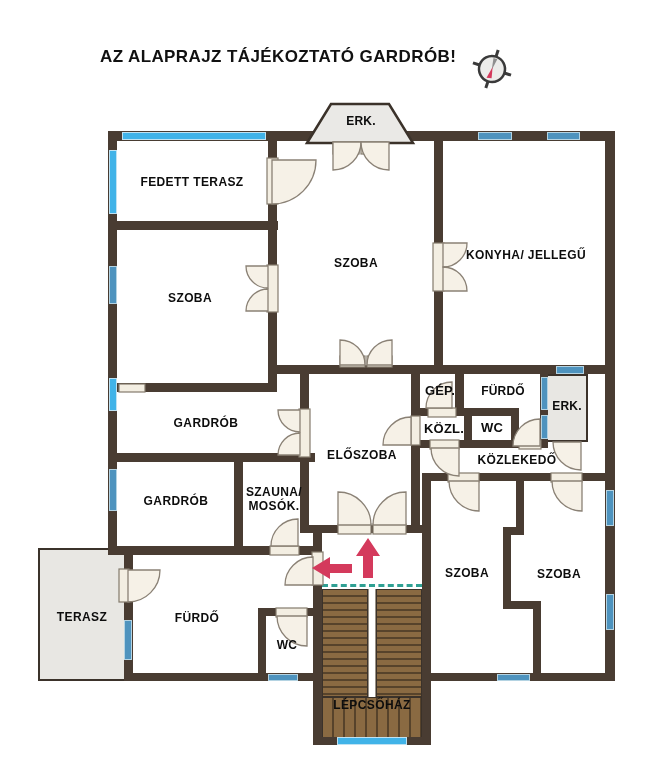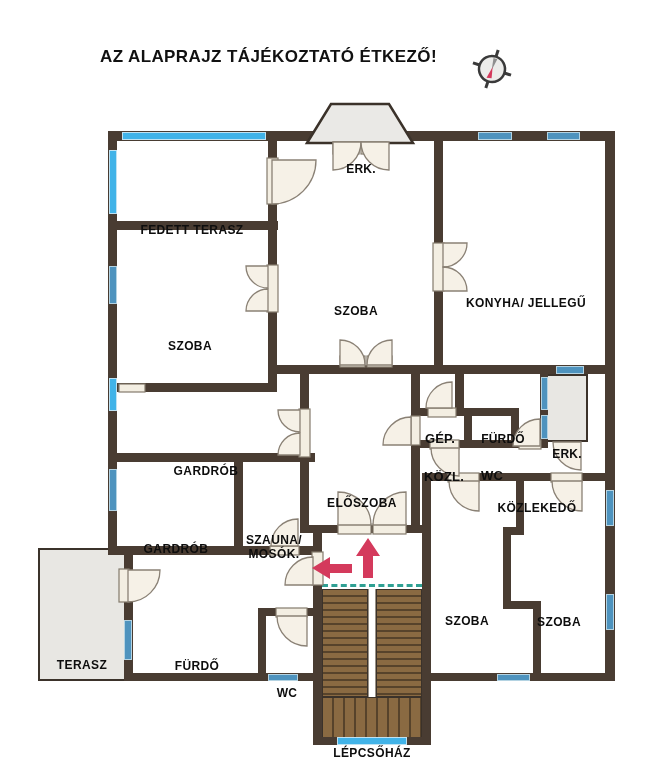--- a/index.html
+++ b/index.html
@@ -4,40 +4,40 @@
 <style>
   html,body{margin:0;padding:0;background:#fff;}
   #plan{position:relative;width:646px;height:768px;background:#fff;
         font-family:"Liberation Sans", sans-serif;overflow:hidden;}
   #plan i{display:block;position:absolute;}
   .wall{background:#493c32;}
   .win{background:#41b3e8;box-shadow:0 0 0 1px #bfe2f2 inset;}
   .win2{background:#4e93be;box-shadow:0 0 0 1px #b4d3e2 inset;}
   .gray-box{position:absolute;background:#e8e7e3;border:2px solid #3b322a;box-sizing:border-box;}
   .lbl{position:absolute;transform:translate(-50%,-50%);color:#0d0d0d;font-weight:bold;
-       font-size:12px;letter-spacing:.4px;white-space:pre-line;text-align:center;line-height:1.15;margin-top:48px;}
+       font-size:12px;letter-spacing:.4px;white-space:pre-line;text-align:center;line-height:1.15;}
   .lbl-sm{font-size:13px;letter-spacing:.2px;}
   .title{position:absolute;left:100px;top:47px;color:#111;font-weight:bold;font-size:17px;
          letter-spacing:.4px;}
   .flight{position:absolute;background:repeating-linear-gradient(to bottom,#8a6a42 0 5px,#57432b 5px 7px);
           border:1px solid #3b322a;box-sizing:border-box;}
   .stair-gap{position:absolute;background:#fff;border-left:1px solid #9a9287;border-right:1px solid #9a9287;box-sizing:border-box;}
   .landing{position:absolute;background:repeating-linear-gradient(to right,#8a6a42 0 9px,#57432b 9px 11px);
           border:1px solid #3b322a;box-sizing:border-box;}
   .dash-line{position:absolute;border-top:3px dashed #2fa093;width:100px;height:0;}
   svg{position:absolute;left:0;top:0;pointer-events:none;}
   .door-arc{fill:#f6f1e7;stroke:#8a8175;stroke-width:1.3;}
   .door-leaf{fill:#f3eee2;stroke:#847b6d;stroke-width:1.2;}
 </style>
 </head>
 <body>
 
 <div id="plan">
 
-  <div class="title">AZ ALAPRAJZ TÁJÉKOZTATÓ ÉTKEZŐ!</div>
+  <div class="title">AZ ALAPRAJZ TÁJÉKOZTATÓ GARDRÓB!</div>
 
   <svg style="left:468px;top:45px;transform:rotate(18deg);" width="48" height="48" viewBox="0 0 48 48">
     <line x1="24" y1="4" x2="24" y2="11" stroke="#3a3a3a" stroke-width="3"></line>
     <line x1="24" y1="37" x2="24" y2="44" stroke="#3a3a3a" stroke-width="3"></line>
     <line x1="4" y1="24" x2="11" y2="24" stroke="#3a3a3a" stroke-width="3"></line>
     <line x1="37" y1="24" x2="44" y2="24" stroke="#3a3a3a" stroke-width="3"></line>
     <circle cx="24" cy="24" r="13" fill="#ececea" stroke="#3a3a3a" stroke-width="2.5"></circle>
     <polygon points="22,13 26,13 24,25" fill="#8f8f8f"></polygon>
     <polygon points="21.5,34 26.5,33 24,22" fill="#d43a5c"></polygon>
   </svg>
@@ -168,21 +168,21 @@
   <span class="lbl" style="left:526px;top:256px;">KONYHA/ JELLEGŰ</span>
   <span class="lbl lbl-sm" style="left:361px;top:122px;font-size:12px;">ERK.</span>
   <span class="lbl" style="left:190px;top:299px;">SZOBA</span>
   <span class="lbl" style="left:206px;top:424px;">GARDRÓB</span>
   <span class="lbl lbl-sm" style="left:440px;top:391px;">GÉP.</span>
   <span class="lbl lbl-sm" style="left:503px;top:392px;font-size:12px;">FÜRDŐ</span>
   <span class="lbl lbl-sm" style="left:567px;top:407px;font-size:12px;">ERK.</span>
   <span class="lbl lbl-sm" style="left:444px;top:429px;">KÖZL.</span>
   <span class="lbl lbl-sm" style="left:492px;top:428px;">WC</span>
   <span class="lbl" style="left:362px;top:456px;">ELŐSZOBA</span>
-  <span class="lbl" style="left:517px;top:461px;padding-left:40px;">KÖZLEKEDŐ</span>
+  <span class="lbl" style="left:517px;top:461px;">KÖZLEKEDŐ</span>
   <span class="lbl" style="left:176px;top:502px;">GARDRÓB</span>
   <span class="lbl" style="left:274px;top:500px;">SZAUNA/
 MOSÓK.</span>
   <span class="lbl" style="left:467px;top:574px;">SZOBA</span>
   <span class="lbl" style="left:559px;top:575px;">SZOBA</span>
   <span class="lbl" style="left:82px;top:618px;">TERASZ</span>
   <span class="lbl" style="left:197px;top:619px;">FÜRDŐ</span>
   <span class="lbl lbl-sm" style="left:287px;top:646px;font-size:12px;">WC</span>
   <span class="lbl" style="left:372px;top:706px;">LÉPCSŐHÁZ</span>
 

